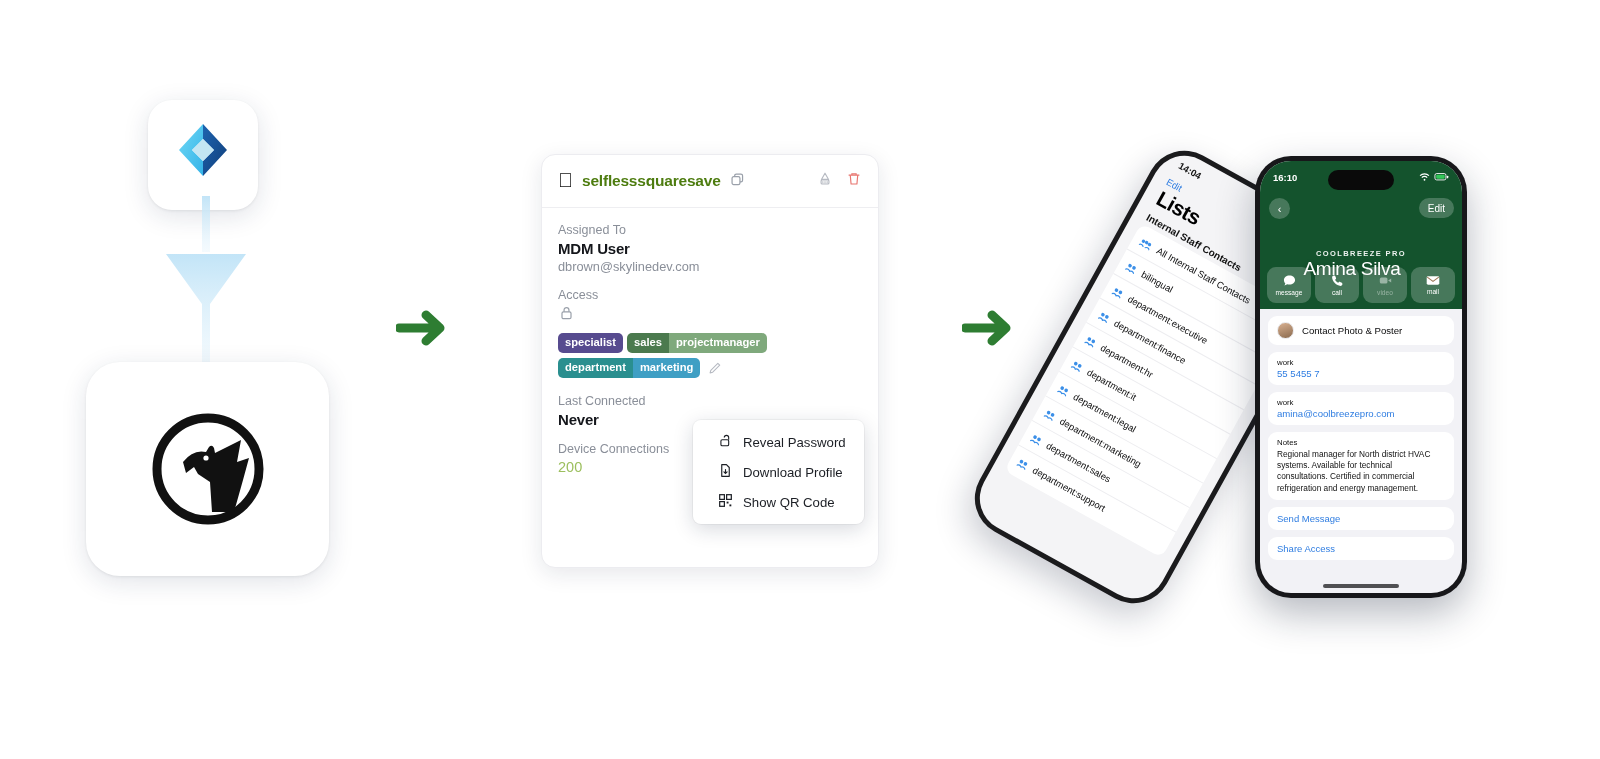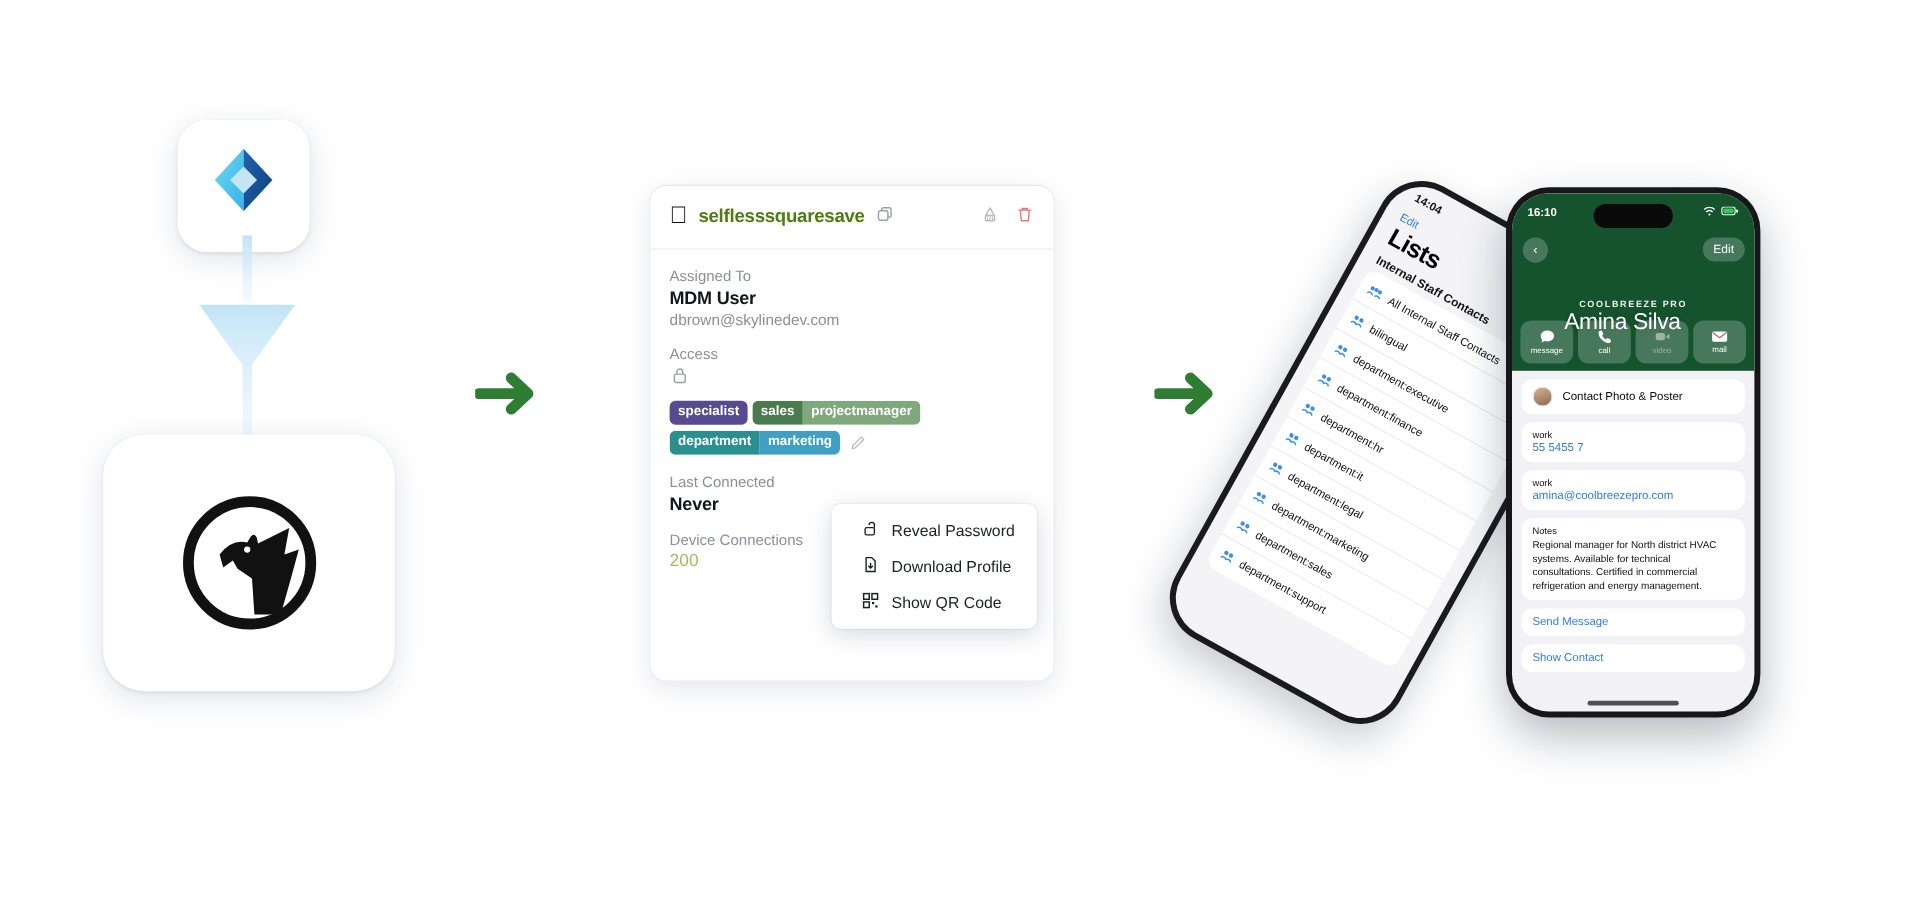--- a/index.html
+++ b/index.html
@@ -541,21 +541,21 @@
 
           <div class="grp tight">
             <div class="notes-label">Notes</div>
             <div class="notes-body">Regional manager for North district HVAC systems. Available for technical consultations. Certified in commercial refrigeration and energy management.</div>
           </div>
 
           <div class="grp tight">
             <div class="act-link">Send Message</div>
           </div>
           <div class="grp tight">
-            <div class="act-link">Show Contact</div>
+            <div class="act-link">Share Access</div>
           </div>
         </div>
 
         <div class="home-ind"></div>
       </div>
     </div>
 
   </div>
 </div>
 

